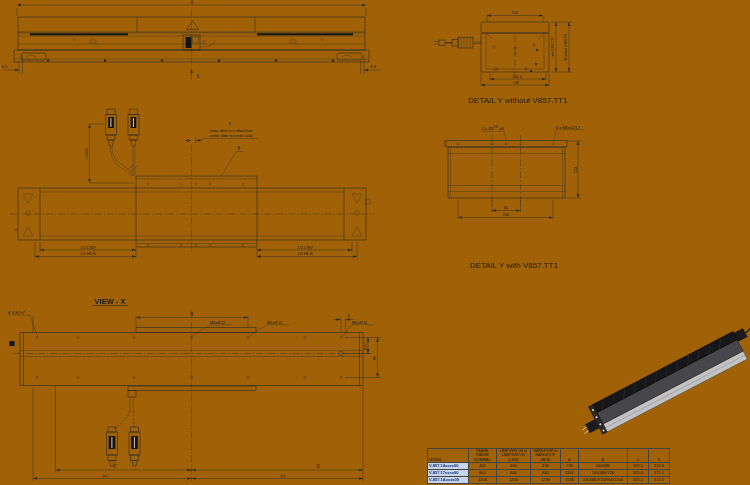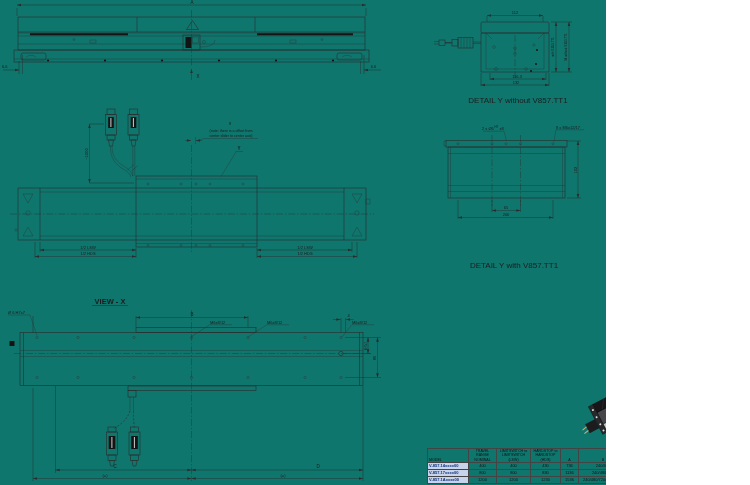--- a/index.html
+++ b/index.html
@@ -1,16 +1,16 @@
 <!DOCTYPE html>
 <html><head>
 <meta charset="utf-8">
 <style>
   html,body{margin:0;padding:0;background:#fff;}
-  #page{position:relative;width:606px;height:485px;background:#0f766e;overflow:hidden;
+  #page{position:relative;width:750px;height:485px;background:#a16207;overflow:hidden;
         font-family:"Liberation Sans",sans-serif;}
   svg text{font-family:"Liberation Sans",sans-serif;fill:#1c1c1c;}
   .ln{fill:none;stroke:#2b2b2b;stroke-width:.6;}
   .lt{fill:none;stroke:#2b2b2b;stroke-width:.35;}
   .thk{fill:none;stroke:#2b2b2b;stroke-width:1;}
   .blk{fill:#141414;stroke:none;}
   .dim{fill:none;stroke:#2b2b2b;stroke-width:.45;}
   .da{marker-end:url(#ae);}
   .dab{marker-start:url(#as);marker-end:url(#ae);}
   .cl{fill:none;stroke:#2b2b2b;stroke-width:.4;stroke-dasharray:7 1.8 1.5 1.8;}

